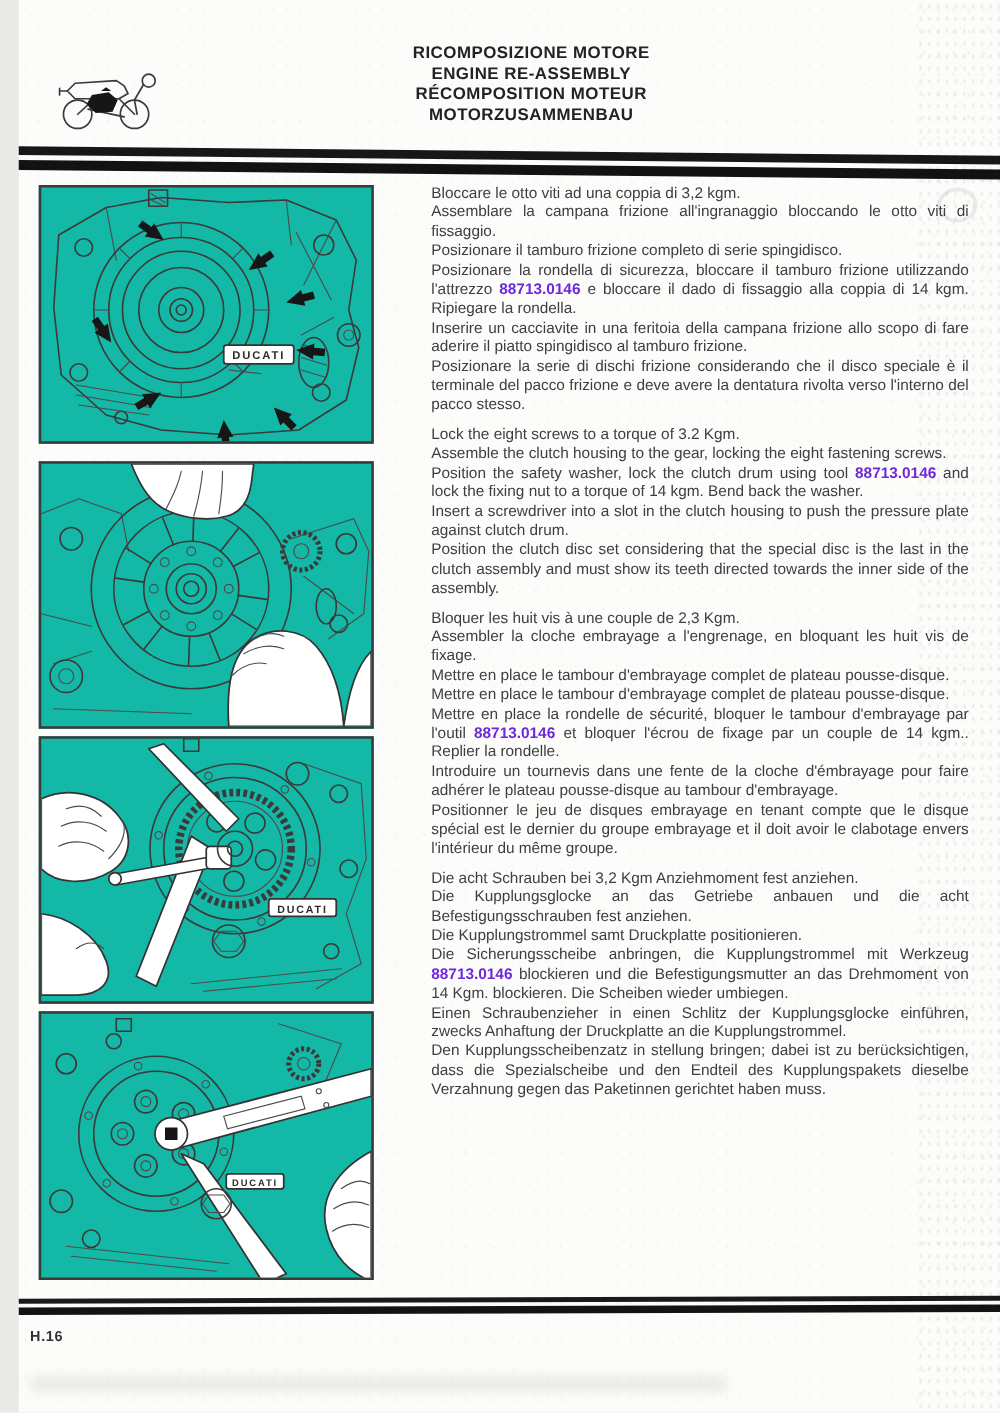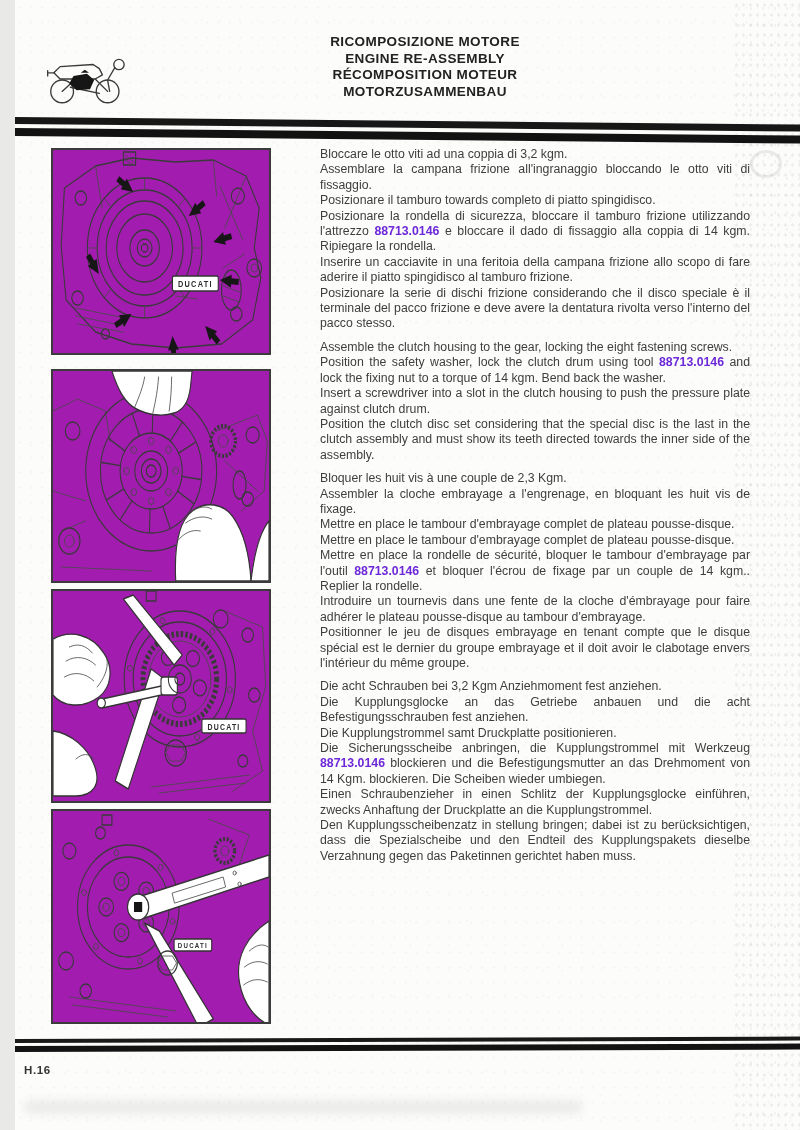--- a/index.html
+++ b/index.html
@@ -21,35 +21,35 @@
   .header-title{position:absolute;left:0;top:34px;width:820px;text-align:center;
     font-weight:700;font-size:13.5px;line-height:16.5px;letter-spacing:0.4px;color:#222;}
 
   .rule-top{position:absolute;left:-6px;top:117px;width:812px;transform:rotate(0.55deg);transform-origin:left center;}
   .rule-top .bar1{height:7px;background:#171717;margin-bottom:4px;}
   .rule-top .bar2{height:8px;background:#121212;}
   .rule-bottom{position:absolute;left:-4px;top:1039px;width:810px;transform:rotate(-0.18deg);transform-origin:left center;}
   .rule-bottom .bar1{height:4px;background:#1a1a1a;margin-bottom:3px;}
   .rule-bottom .bar2{height:6px;background:#131313;}
 
-  .figure{position:absolute;left:36px;width:220px;border:2px solid #3b3b3b;background:#a21caf;box-sizing:border-box;}
+  .figure{position:absolute;left:16px;width:268px;border:2px solid #3b3b3b;background:#14b8a6;box-sizing:border-box;}
   .figure svg{display:block;width:100%;height:100%;}
   #fig1{top:148px;height:207px;}
   #fig2{top:369px;height:214px;}
   #fig3{top:589px;height:214px;}
   #fig4{top:809px;height:215px;}
   .ln{stroke:#3a3a3a;stroke-width:1.3;fill:none;stroke-linecap:round;stroke-linejoin:round;}
   .lnthin{stroke:#4a4a4a;stroke-width:0.9;fill:none;stroke-linecap:round;}
   .white{fill:#fff;stroke:#333;stroke-width:1.4;stroke-linejoin:round;}
   .blk{fill:#161616;stroke:none;}
   .gear{stroke:#3a3a3a;stroke-width:6;fill:none;stroke-dasharray:3,2.6;}
   .gearsm{stroke:#3a3a3a;stroke-width:4;fill:none;stroke-dasharray:2.5,2;}
   .lbl{font-family:"Liberation Sans",sans-serif;font-weight:700;fill:#2c2c2c;letter-spacing:1.5px;}
 
-  .text-col{position:absolute;left:305px;top:147px;width:430px;
+  .text-col{position:absolute;left:330px;top:147px;width:430px;
     font-size:12.3px;line-height:15.4px;color:#3e3e3e;text-align:justify;}
   .text-col p{margin:0;}
   .text-col b{color:#6d28d9;}
   .lang-block{margin-bottom:8px;}
 
   .page-number{position:absolute;left:9px;top:1064px;font-size:11.5px;font-weight:700;letter-spacing:0.6px;color:#333;}
 </style>
 </head>
 <body>
 
@@ -272,26 +272,27 @@
       <text class="lbl" x="171" y="137.5" font-size="7.5" text-anchor="middle">DUCATI</text>
       <path class="white" d="M264,110 C238,124 222,146 228,172 C233,194 248,208 264,214 Z"></path>
       <path class="lnthin" d="M240,140 C248,134 256,132 263,136 M234,156 C243,150 253,149 262,153 M233,174 C242,168 252,167 262,171"></path>
     </svg>
   </div>
 
   <div class="text-col">
     <div class="lang-block">
         <p>Bloccare le otto viti ad una coppia di 3,2 kgm.</p>
         <p>Assemblare la campana frizione all'ingranaggio bloccando le otto viti di fissaggio.</p>
-        <p>Posizionare il tamburo towards completo di piatto spingidisco.</p>
+        <p>Posizionare il tamburo frizione completo di serie spingidisco.</p>
         <p>Posizionare la rondella di sicurezza, bloccare il tamburo frizione utilizzando l'attrezzo <b>88713.0146</b> e bloccare il dado di fissaggio alla coppia di 14 kgm. Ripiegare la rondella.</p>
         <p>Inserire un cacciavite in una feritoia della campana frizione allo scopo di fare aderire il piatto spingidisco al tamburo frizione.</p>
         <p>Posizionare la serie di dischi frizione considerando che il disco speciale è il terminale del pacco frizione e deve avere la dentatura rivolta verso l'interno del pacco stesso.</p>
       </div>
     <div class="lang-block">
+        <p>Lock the eight screws to a torque of 3.2 Kgm.</p>
         <p>Assemble the clutch housing to the gear, locking the eight fastening screws.</p>
         <p>Position the safety washer, lock the clutch drum using tool <b>88713.0146</b> and lock the fixing nut to a torque of 14 kgm. Bend back the washer.</p>
         <p>Insert a screwdriver into a slot in the clutch housing to push the pressure plate against clutch drum.</p>
         <p>Position the clutch disc set considering that the special disc is the last in the clutch assembly and must show its teeth directed towards the inner side of the assembly.</p>
       </div>
     <div class="lang-block">
         <p>Bloquer les huit vis à une couple de 2,3 Kgm.</p>
         <p>Assembler la cloche embrayage a l'engrenage, en bloquant les huit vis de fixage.</p>
         <p>Mettre en place le tambour d'embrayage complet de plateau pousse-disque.</p>
         <p>Mettre en place le tambour d'embrayage complet de plateau pousse-disque.</p>

